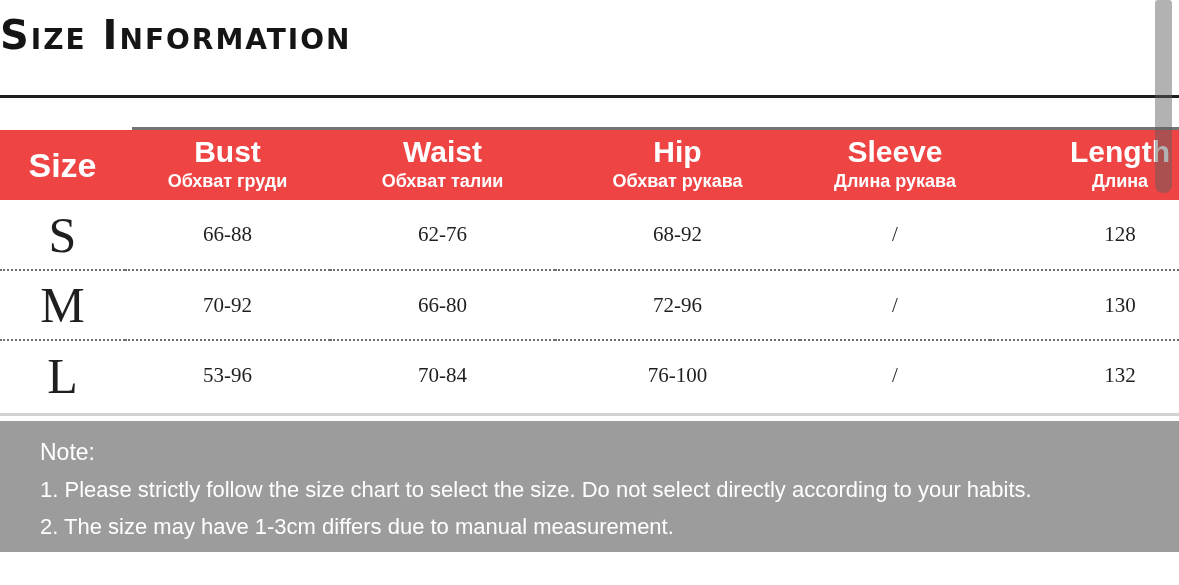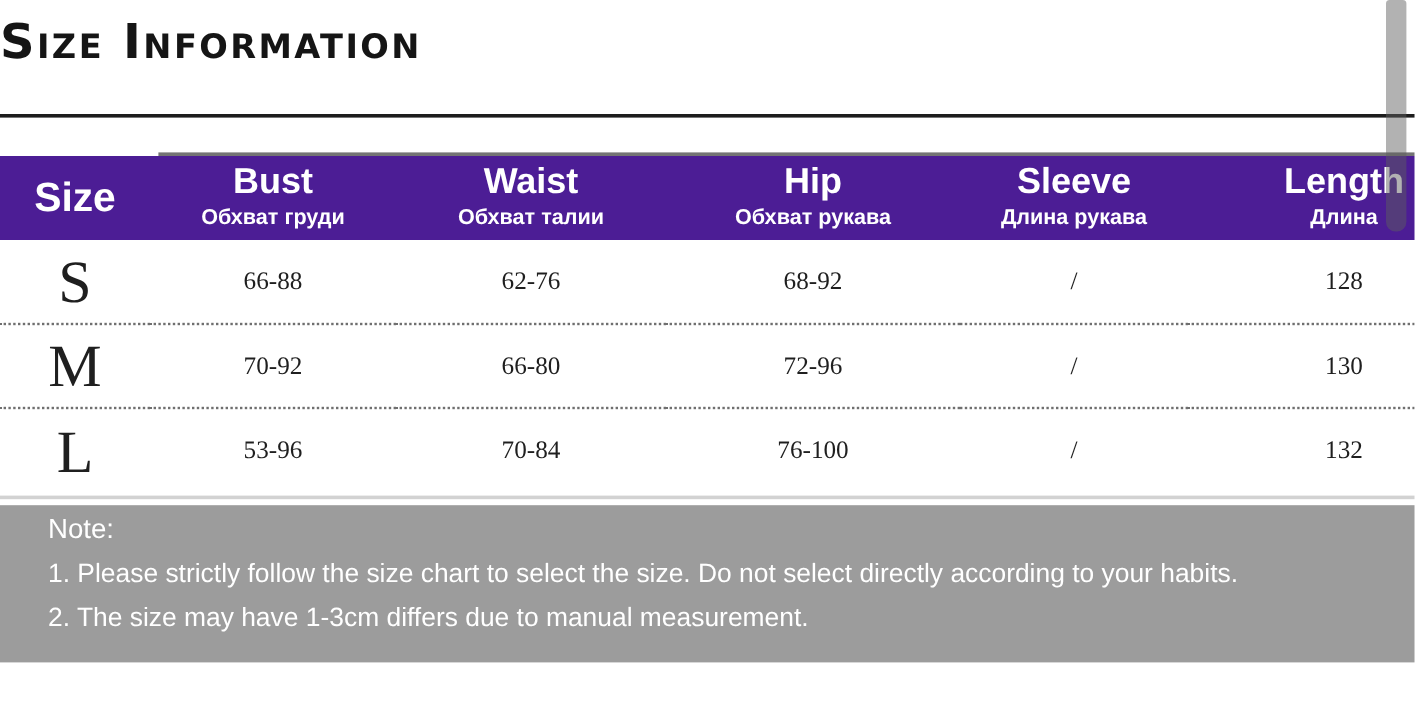--- a/index.html
+++ b/index.html
@@ -27,41 +27,41 @@
   .logo-box sup{font-size:14px;line-height:0;vertical-align:super;}
   
   .header-topline{
     position:absolute;top:127px;left:132px;right:0;height:3px;
     background:#454545;opacity:.75;
   }
   
   .table-wrap{position:absolute;top:130px;left:0;width:1179px;height:283px;overflow:hidden;}
   table{border-collapse:collapse;table-layout:fixed;width:1250px;}
   thead tr{height:70px;}
-  thead th{background:#4c1d95;vertical-align:middle;padding:0;}
+  thead th{background:#ef4444;vertical-align:middle;padding:0;}
   .h-en{
     color:#fff;font-weight:bold;font-size:30px;line-height:32px;text-align:center;
   }
   .h-en.size{font-size:34px;}
   .h-ru{
     color:#fff;font-weight:bold;font-size:18px;line-height:26px;text-align:center;
   }
   tbody tr{height:70px;}
   tbody tr.sep{border-bottom:2px dotted #6f6f6f;}
   tbody td{
     font-family:"Liberation Serif","DejaVu Serif",serif;
     font-size:21px;color:#1f1f1f;text-align:center;vertical-align:middle;padding:0;
   }
   tbody td.size-cell{font-size:50px;}
   .table-bottomline{position:absolute;top:413px;left:0;width:1179px;height:3px;background:#d2d2d2;}
   
   .note{
     position:absolute;top:421px;left:0;width:1179px;height:131px;
     background:#9c9c9c;color:#ffffff;box-sizing:border-box;
-    padding:1px 20px 0 40px;font-size:22px;line-height:37px;
+    padding:13px 20px 0 40px;font-size:22px;line-height:37px;
   }
   .note .note-label{font-size:23px;}
   
   .scrollbar{
     position:absolute;top:0;right:7px;width:17px;height:193px;
     background:rgba(95,95,95,0.48);border-radius:3px 3px 8px 8px;z-index:5;
   }
 </style>
 </head>
 <body>

